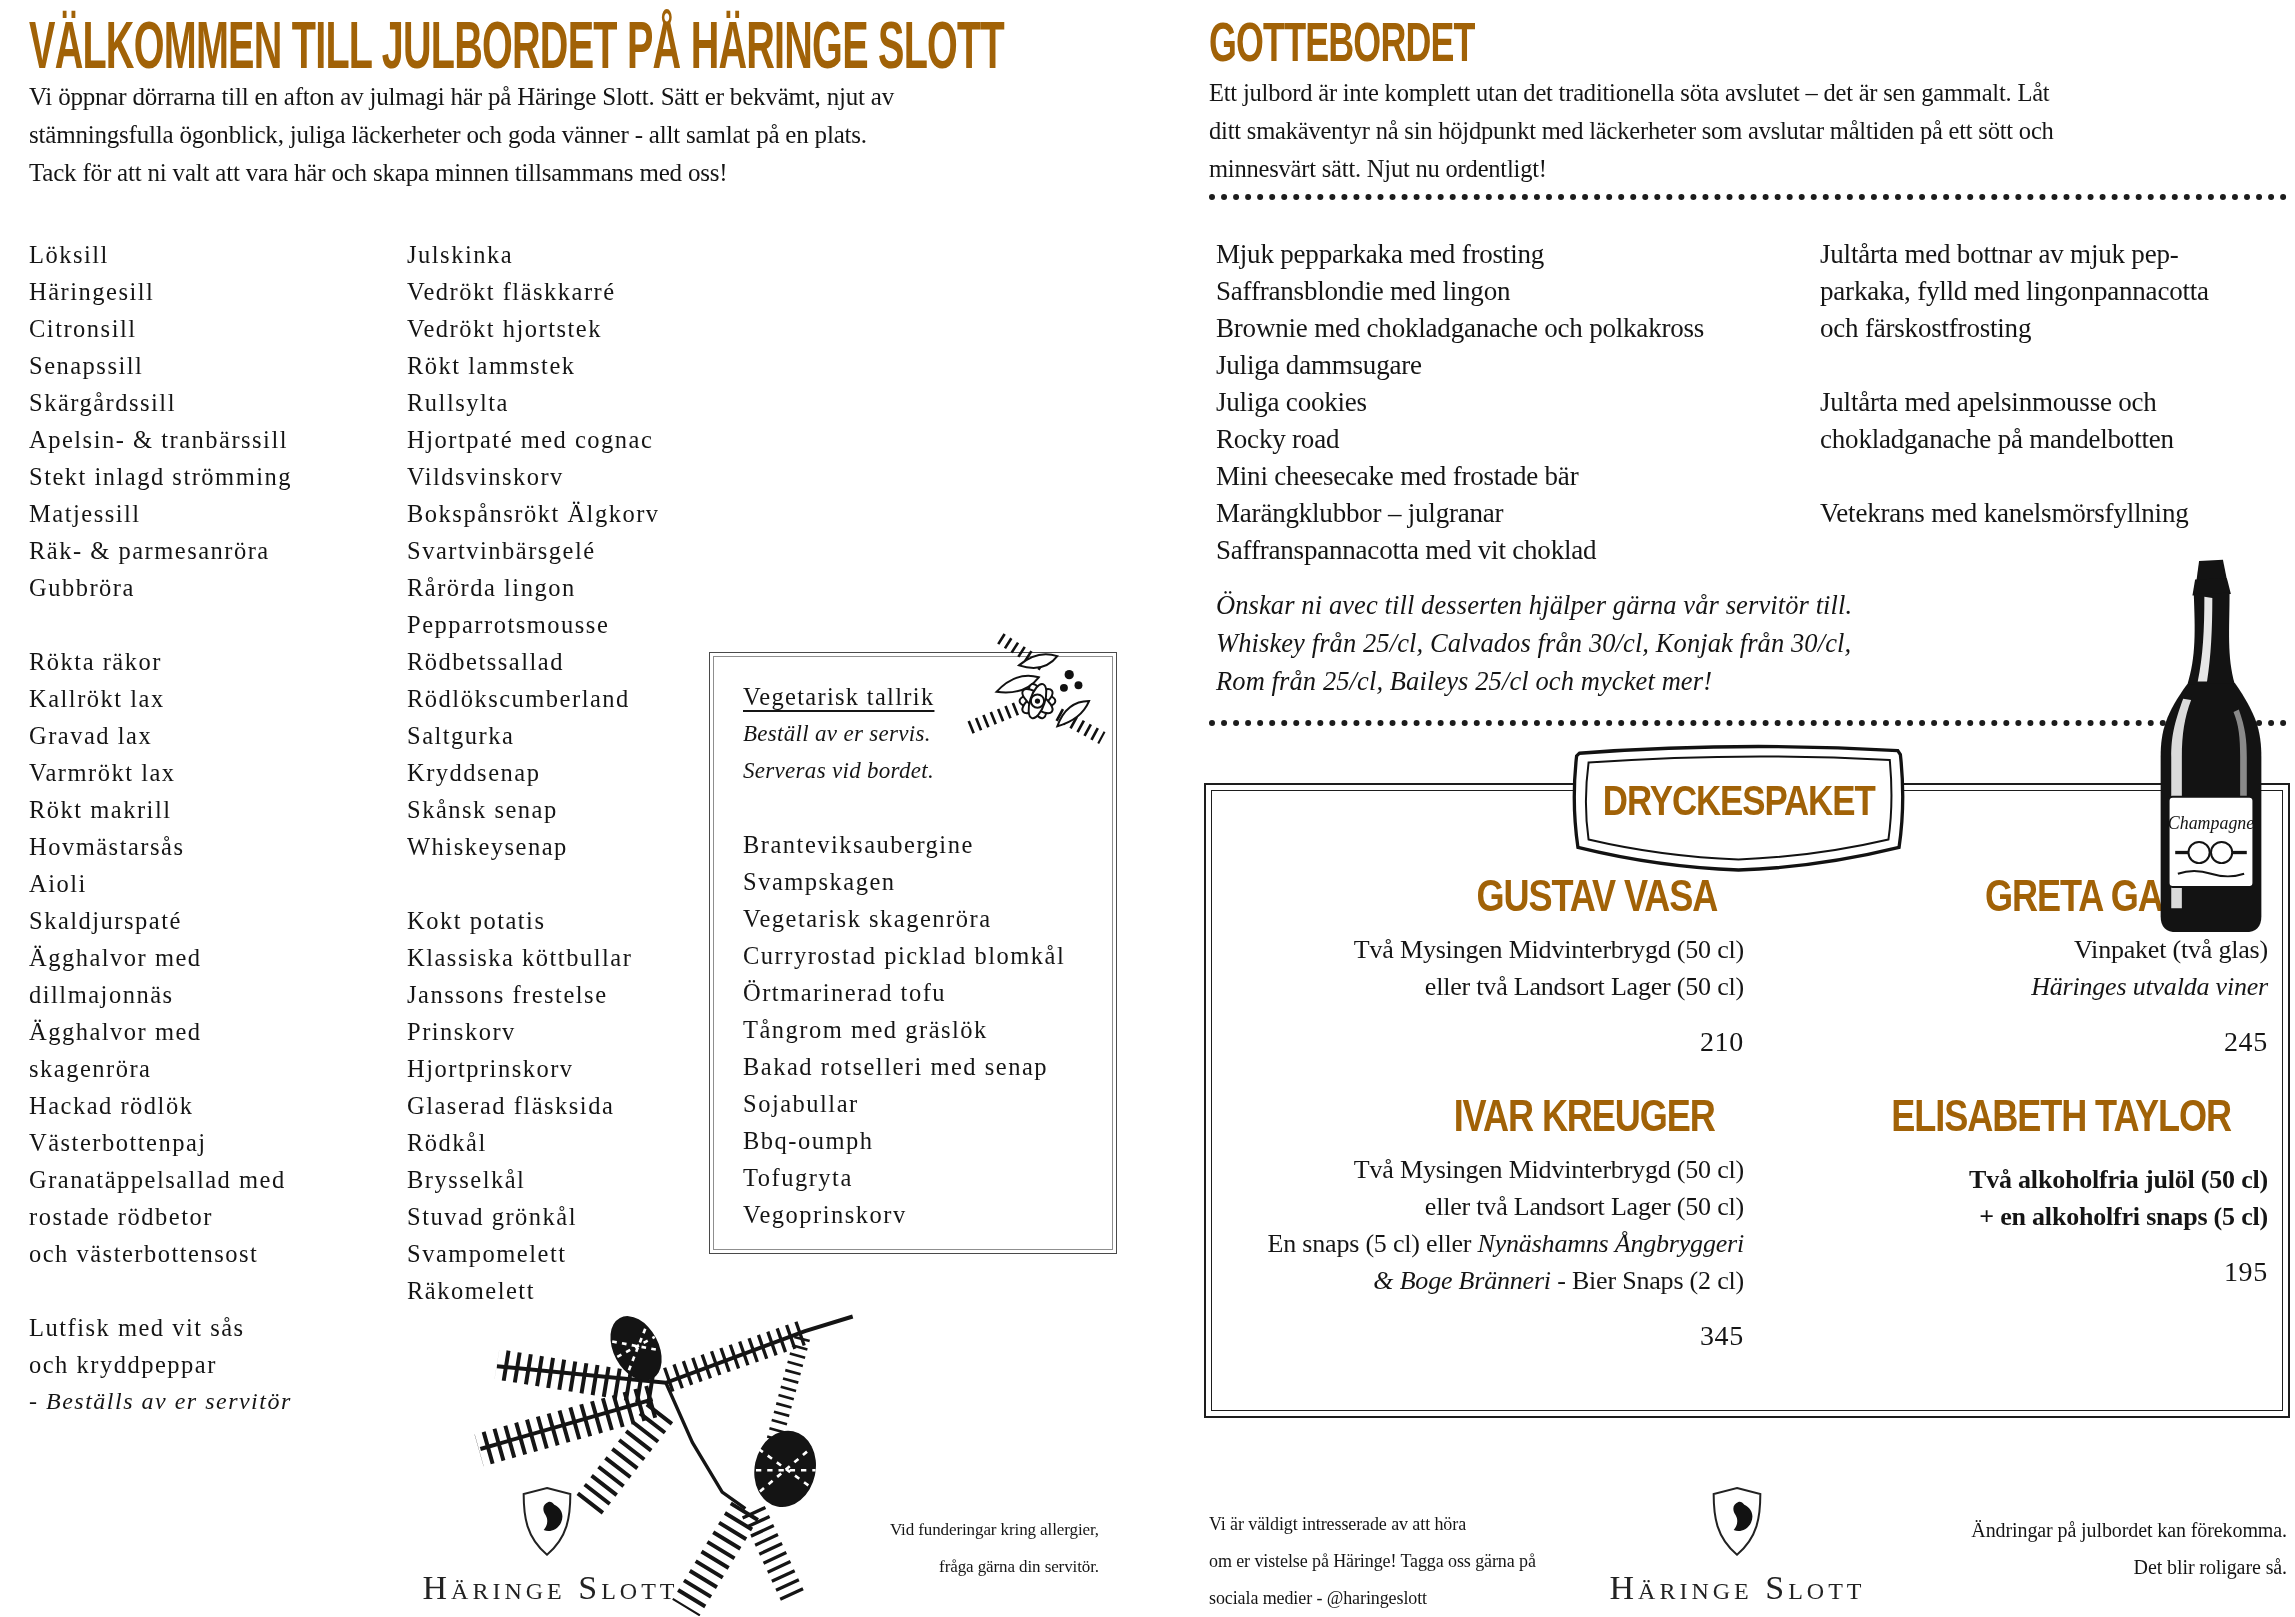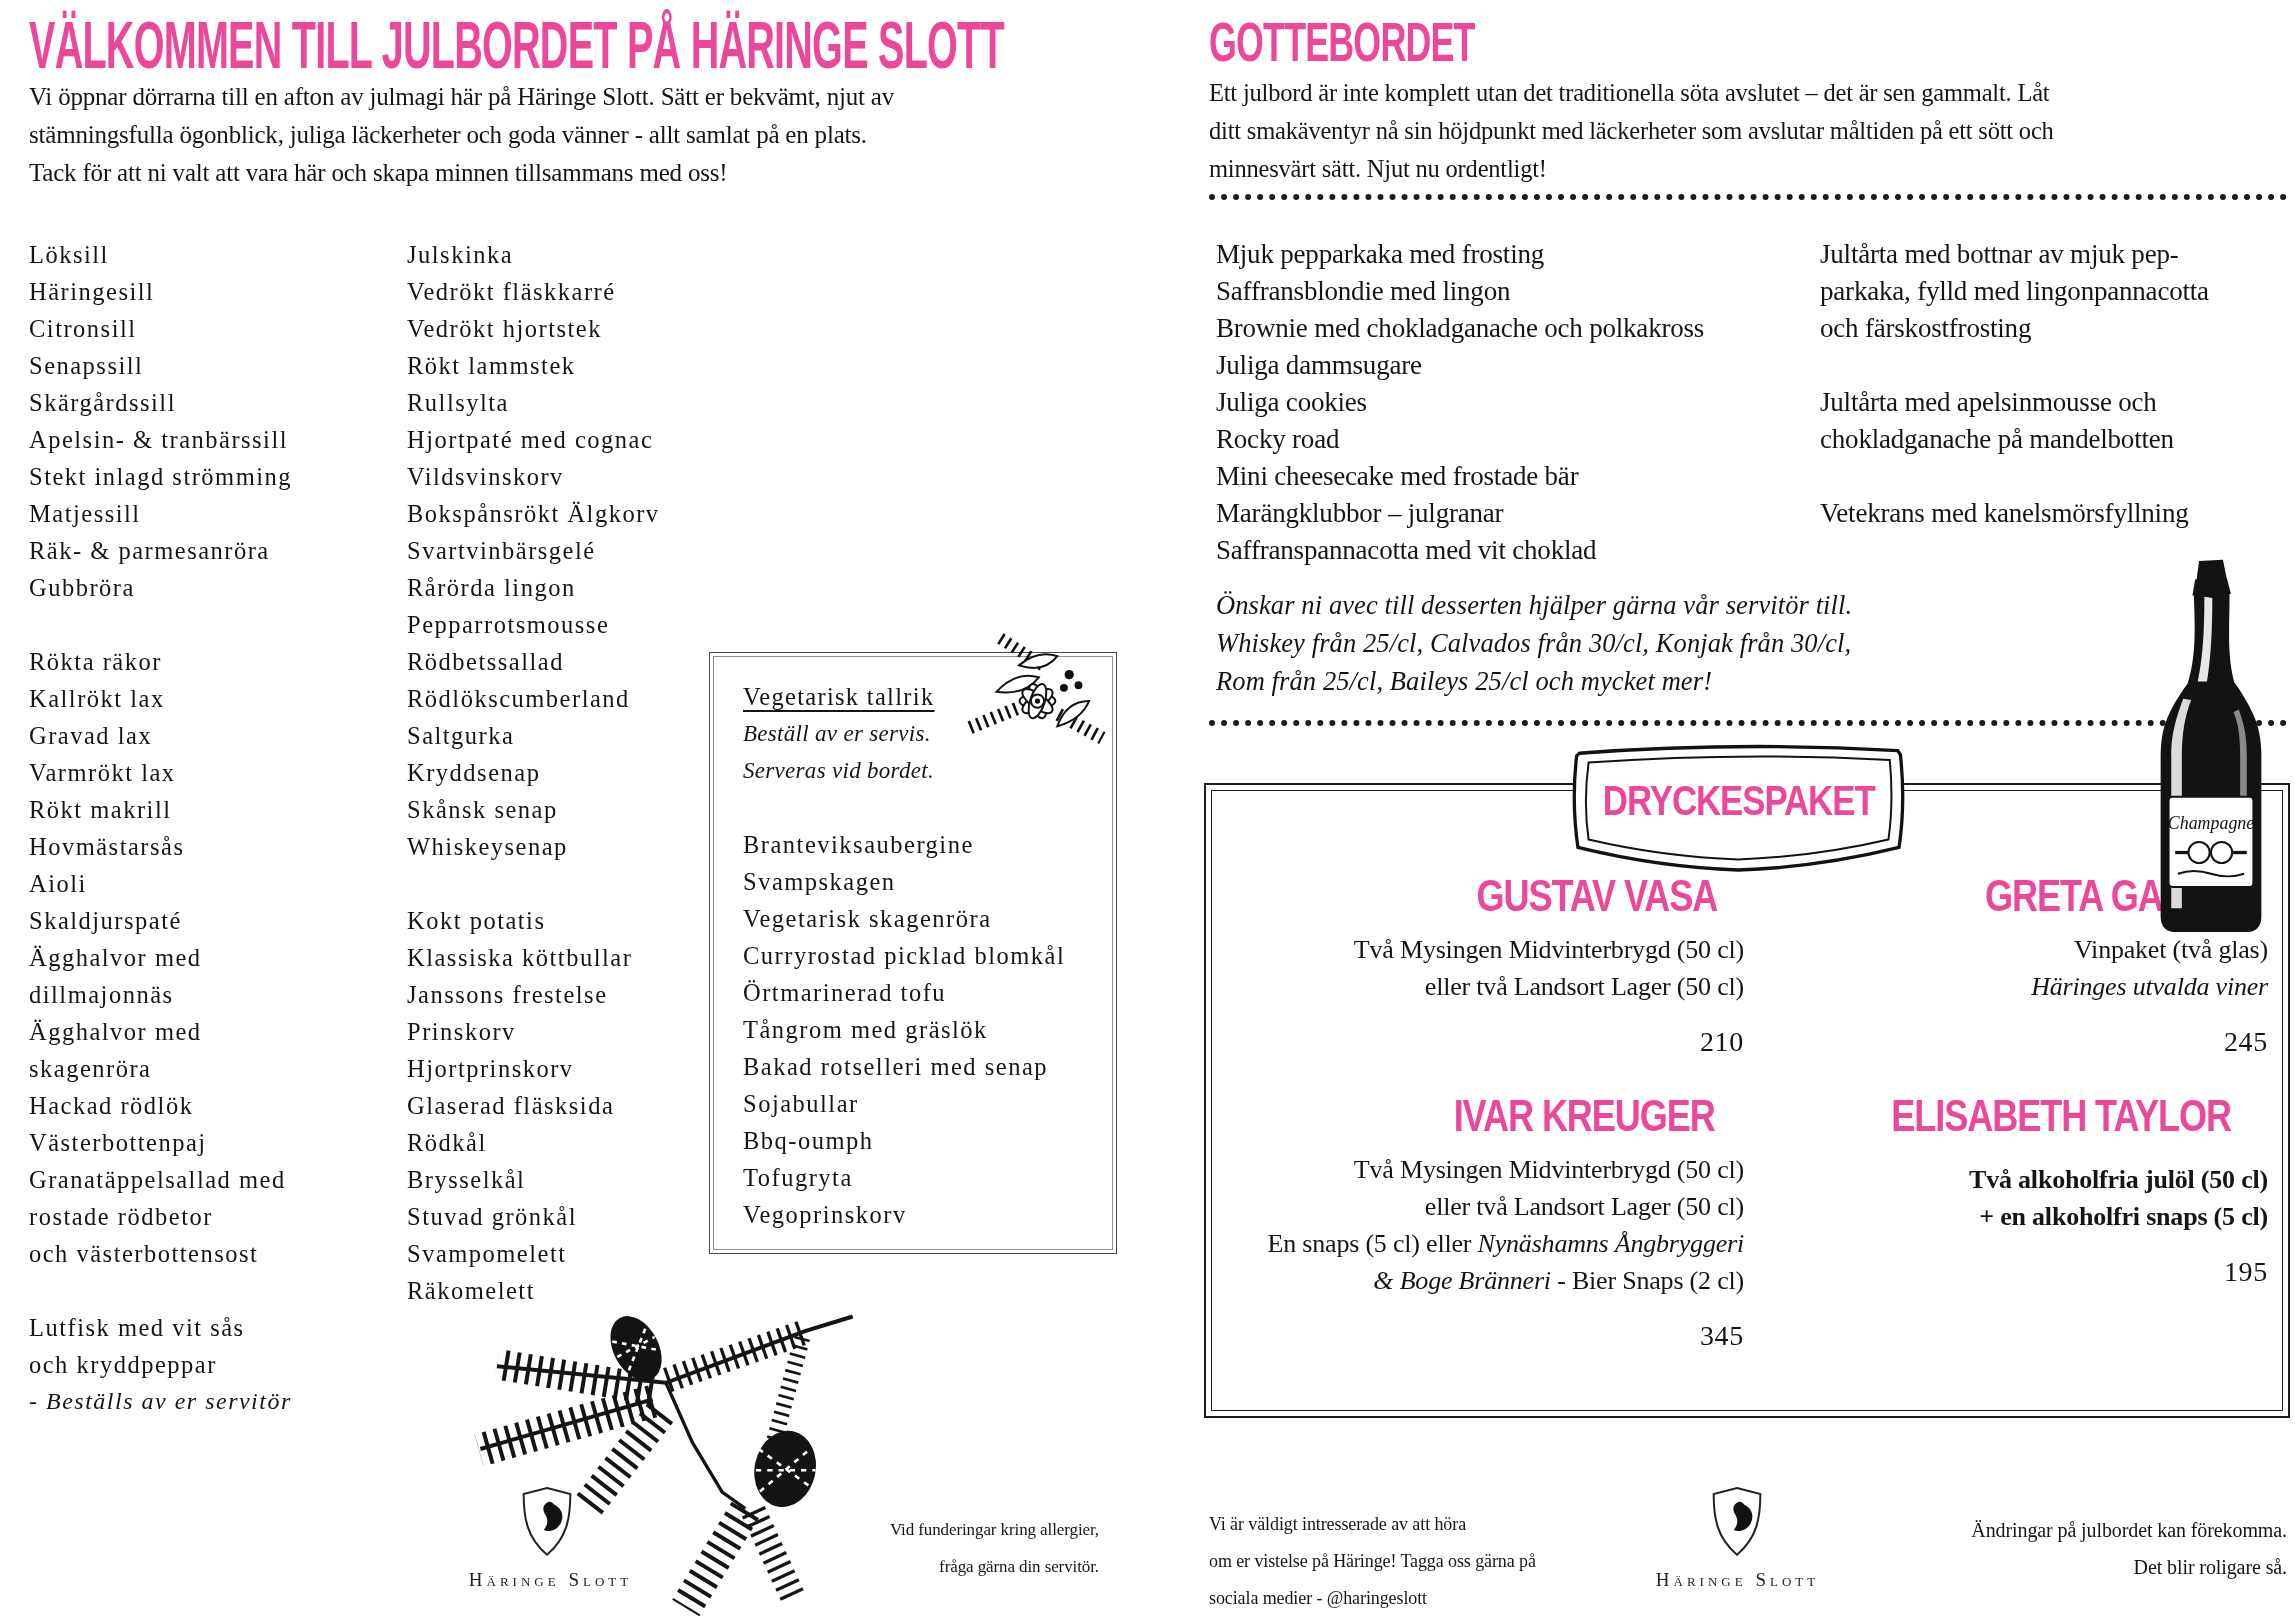--- a/index.html
+++ b/index.html
@@ -1,20 +1,20 @@
 <!DOCTYPE html>
 <html style="font-size:10.6px"><head>
 <meta charset="utf-8">
 <style>
   html,body{margin:0;padding:0;background:#fff;}
   .sheet{position:relative;width:2295px;height:1618px;background:#fff;color:#151515;overflow:hidden;
          font-family:"Liberation Serif", serif;}
   .abs{position:absolute;}
   
-  .head{font-family:"Liberation Sans", sans-serif;font-weight:bold;color:#ec4899;white-space:nowrap;}
+  .head{font-family:"Liberation Sans", sans-serif;font-weight:bold;color:#a16207;white-space:nowrap;}
   .cx{display:inline-block;transform:scaleX(0.60);transform-origin:0 50%;letter-spacing:-1.3px;}
   .cxg{display:inline-block;transform:scaleX(0.64);transform-origin:0 50%;letter-spacing:-1.3px;}
   .cxc{display:inline-block;transform:scaleX(0.82);transform-origin:50% 50%;letter-spacing:-1.3px;}
   .cxp{display:inline-block;transform:scaleX(0.83);transform-origin:50% 50%;letter-spacing:-1.3px;}
   
   .intro{font-size:25px;line-height:38px;letter-spacing:-0.2px;white-space:nowrap;}
   .menu{font-size:24.5px;line-height:37px;letter-spacing:1.5px;}
   .menu .line{white-space:nowrap;}
   .dess{font-size:27px;line-height:37px;letter-spacing:-0.2px;}
   .dess .line{white-space:nowrap;}
@@ -25,21 +25,21 @@
   .avec{font-size:26.5px;font-style:italic;line-height:38px;letter-spacing:0.1px;}
   .avec .line{white-space:nowrap;}
   .dots{border-top:6px dotted #1c1c1c;height:0;}
   .pkg{text-align:right;}
   .pkg-name{font-size:44px;height:53px;line-height:53px;}
   .pkg-line{font-size:26px;line-height:37px;letter-spacing:-0.2px;white-space:nowrap;}
   .pkg-price{font-size:28px;margin-top:21px;letter-spacing:0.7px;}
   .note-sm{font-size:18px;line-height:37px;letter-spacing:-0.1px;white-space:nowrap;}
   .note-al{font-size:17px;line-height:37px;letter-spacing:-0.1px;text-align:right;white-space:nowrap;}
   .note-ch{font-size:20px;line-height:37px;letter-spacing:-0.1px;text-align:right;white-space:nowrap;}
-  .wordmark{font-variant:small-caps;font-size:19px;letter-spacing:4px;text-align:center;color:#222;white-space:nowrap;}
+  .wordmark{font-variant:small-caps;font-size:34px;letter-spacing:4px;text-align:center;color:#222;white-space:nowrap;}
   .boxline{position:absolute;border:2px solid #1d1d1d;}
   .boxline-in{position:absolute;inset:4.6px;border:1.3px solid #1d1d1d;}
   .vegbox{position:absolute;border:1.3px solid #4a4a4a;}
   .vegbox-in{position:absolute;inset:3.3px;border:1.3px solid #8f8f8f;}
   .plaque-text{position:absolute;text-align:center;font-size:42px;}
 </style>
 </head>
 <body>
 
 <div class="sheet">

